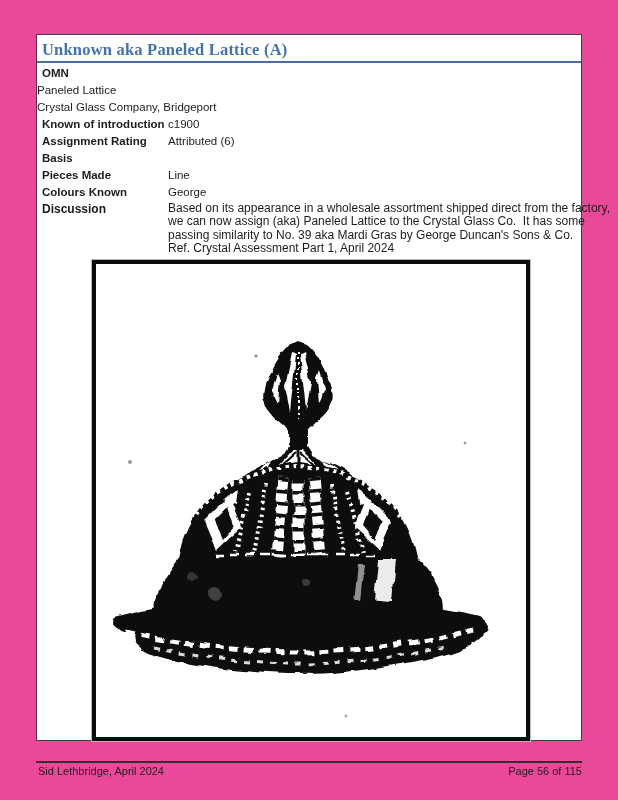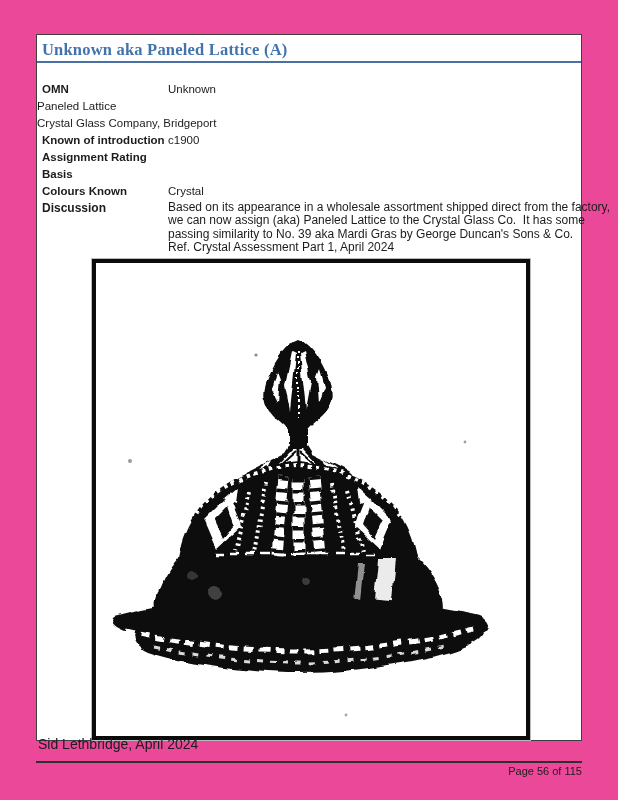--- a/index.html
+++ b/index.html
@@ -24,21 +24,21 @@
     line-height:30px;
     padding-left:5px;
     border-bottom:2px solid #4a6fa5;
     font-family:"Liberation Serif","DejaVu Serif",serif;
     font-weight:bold;
     font-size:16.5px;
     letter-spacing:0.2px;
     color:#4373ad;
     white-space:nowrap;
   }
-  .rows { padding-top:18px; }
+  .rows { padding-top:2px; }
   .field-row {
     display:flex;
     height:17px;
     line-height:17px;
     font-size:11.5px;
     white-space:nowrap;
   }
   .field-label {
     width:131px;
     padding-left:5px;
@@ -62,22 +62,22 @@
     overflow:hidden;
   }
   .footer-rule {
     position:absolute;
     left:36px; top:761px;
     width:546px;
     border-top:2px solid #2f2f2f;
   }
   .footer-left {
     position:absolute;
-    left:38px; top:736px;
-    font-size:14px;
+    left:38px; top:765px;
+    font-size:11px;
     white-space:nowrap;
   }
   .footer-right {
     position:absolute;
     right:36px; top:765px;
     font-size:11px;
     white-space:nowrap;
     text-align:right;
   }
 </style>
@@ -85,41 +85,45 @@
 <body>
 
 <div class="page">
   <div class="record-table">
 
     <div class="title-row">Unknown aka Paneled Lattice (A)</div>
 
     <div class="rows">
       <div class="field-row">
         <span class="field-label">OMN</span>
-        <span class="field-value">Unknown</span>
       </div>
       <div class="field-row">
         <span class="field-value">Paneled Lattice</span>
       </div>
       <div class="field-row">
         <span class="field-value">Crystal Glass Company, Bridgeport</span>
       </div>
       <div class="field-row">
         <span class="field-label">Known of introduction</span>
         <span class="field-value">c1900</span>
       </div>
       <div class="field-row">
         <span class="field-label">Assignment Rating</span>
+        <span class="field-value">Attributed (6)</span>
       </div>
       <div class="field-row">
         <span class="field-label">Basis</span>
       </div>
       <div class="field-row">
+        <span class="field-label">Pieces Made</span>
+        <span class="field-value">Line</span>
+      </div>
+      <div class="field-row">
         <span class="field-label">Colours Known</span>
-        <span class="field-value">Crystal</span>
+        <span class="field-value">George</span>
       </div>
     </div>
 
     <div class="discussion-row">
       <span class="field-label">Discussion</span>
       <div class="discussion-lines">
         <div class="discussion-line">Based on its appearance in a wholesale assortment shipped direct from the factory,</div>
         <div class="discussion-line">we can now assign (aka) Paneled Lattice to the Crystal Glass Co.  It has some</div>
         <div class="discussion-line">passing similarity to No. 39 aka Mardi Gras by George Duncan's Sons &amp; Co.</div>
         <div class="discussion-line">Ref. Crystal Assessment Part 1, April 2024</div>

